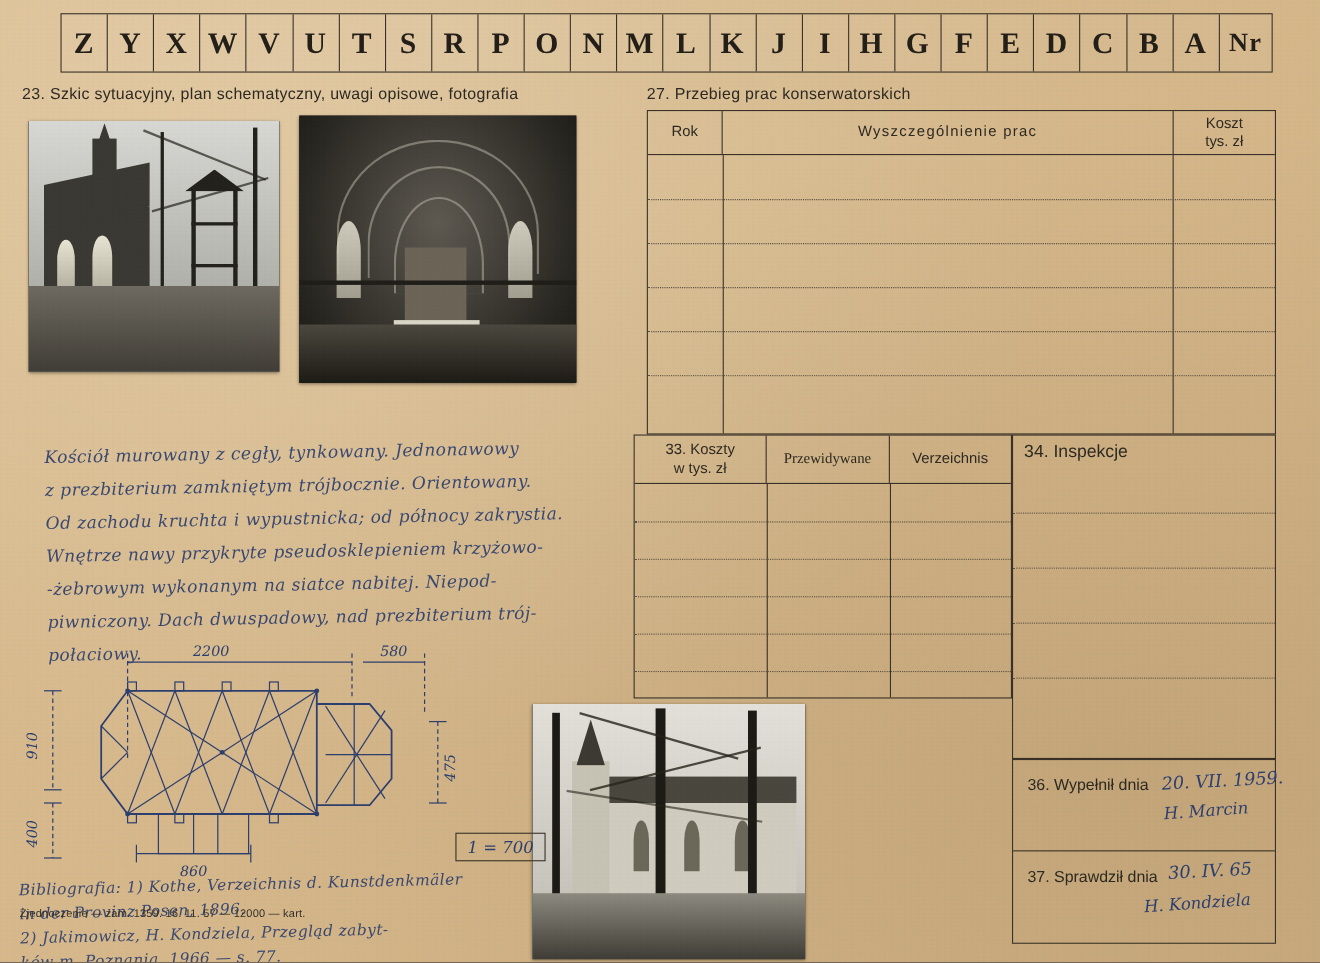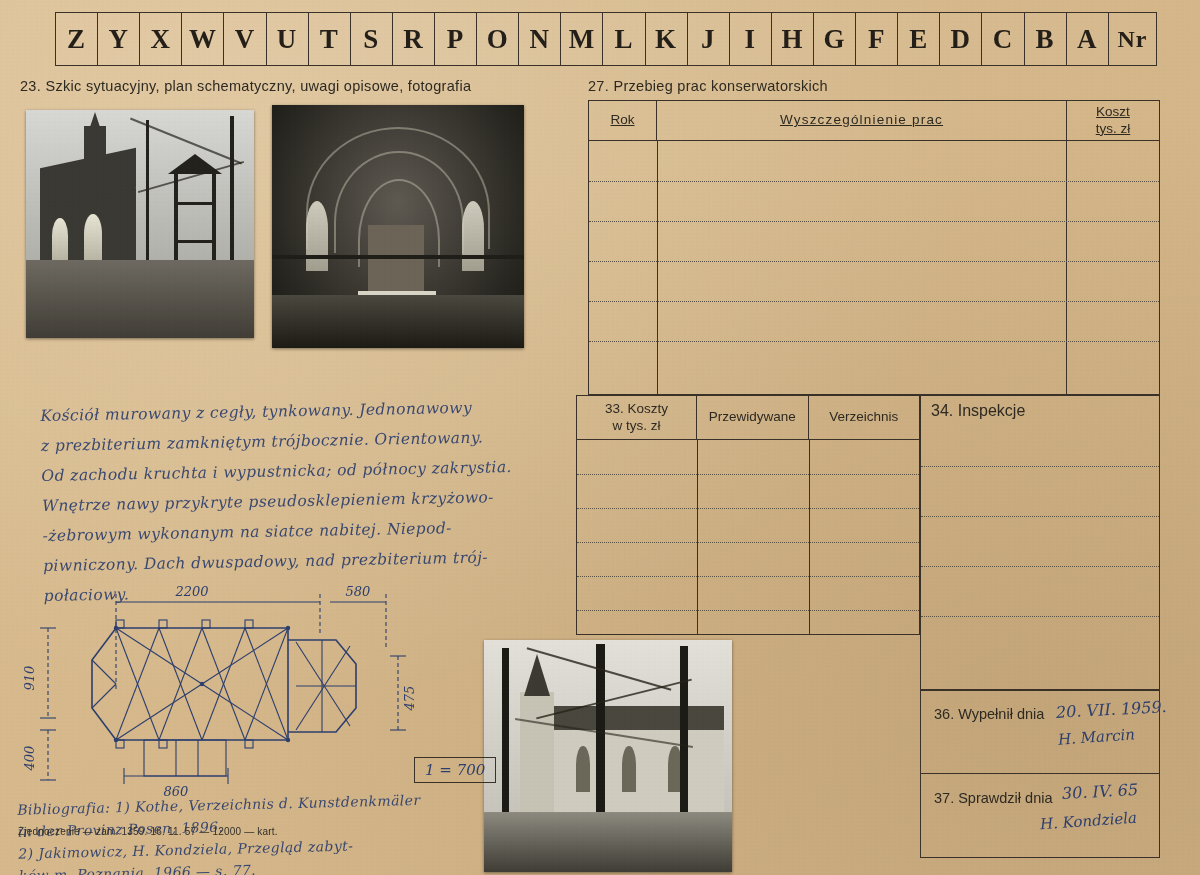--- a/index.html
+++ b/index.html
@@ -117,21 +117,21 @@
     position: absolute;
     background: #d9d5c6;
   }
 
   
   .tbl {
     position: absolute;
     border: 1.5px solid #3a3228;
     box-sizing: border-box;
   }
-  #table-32 { left: 588px; top: 100px; width: 572px; height: 295px; text-decoration: underline; }
+  #table-32 { left: 588px; top: 100px; width: 572px; height: 295px; }
   #table-33 { left: 576px; top: 395px; width: 344px; height: 240px; }
   #table-34 { left: 920px; top: 395px; width: 240px; height: 295px; }
   #box-3637 { left: 920px; top: 690px; width: 240px; height: 168px; }
 
   .tbl-head {
     display: flex;
     border-bottom: 1.5px solid #3a3228;
     box-sizing: border-box;
   }
   .tbl-head .cell {
@@ -163,21 +163,21 @@
   }
   .vline {
     position: absolute;
     top: 0; bottom: 0;
     border-left: 1.5px solid #3a3228;
   }
 
   
   .t33-head { height: 44px; }
   .t33-c1 { flex: 0 0 120px; font-size: 13.5px; }
-  .t33-c2 { flex: 1 1 0; }
+  .t33-c2 { flex: 1 1 0; font-family: Liberation Serif, serif; }
   .t33-c3 { flex: 1 1 0; }
 
   
   .plain-label {
     position: absolute;
     font-size: 14.5px;
   }
   #label-36 { left: 934px; top: 706px; }
   #label-37 { left: 934px; top: 790px; text-align: center; }
   .sep-3637 {

